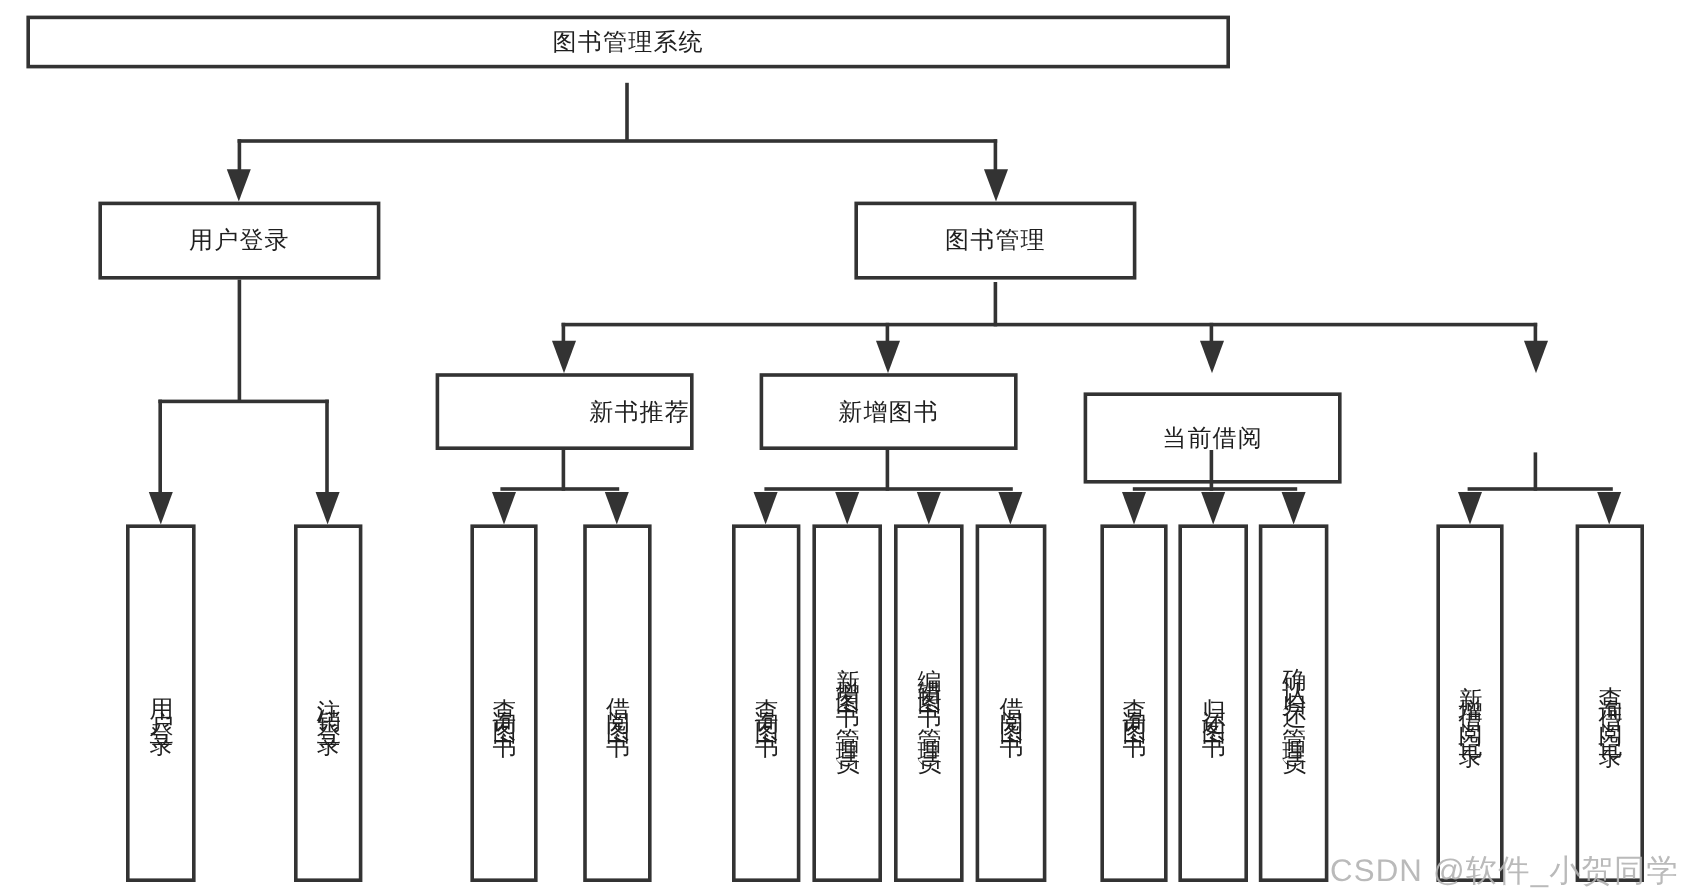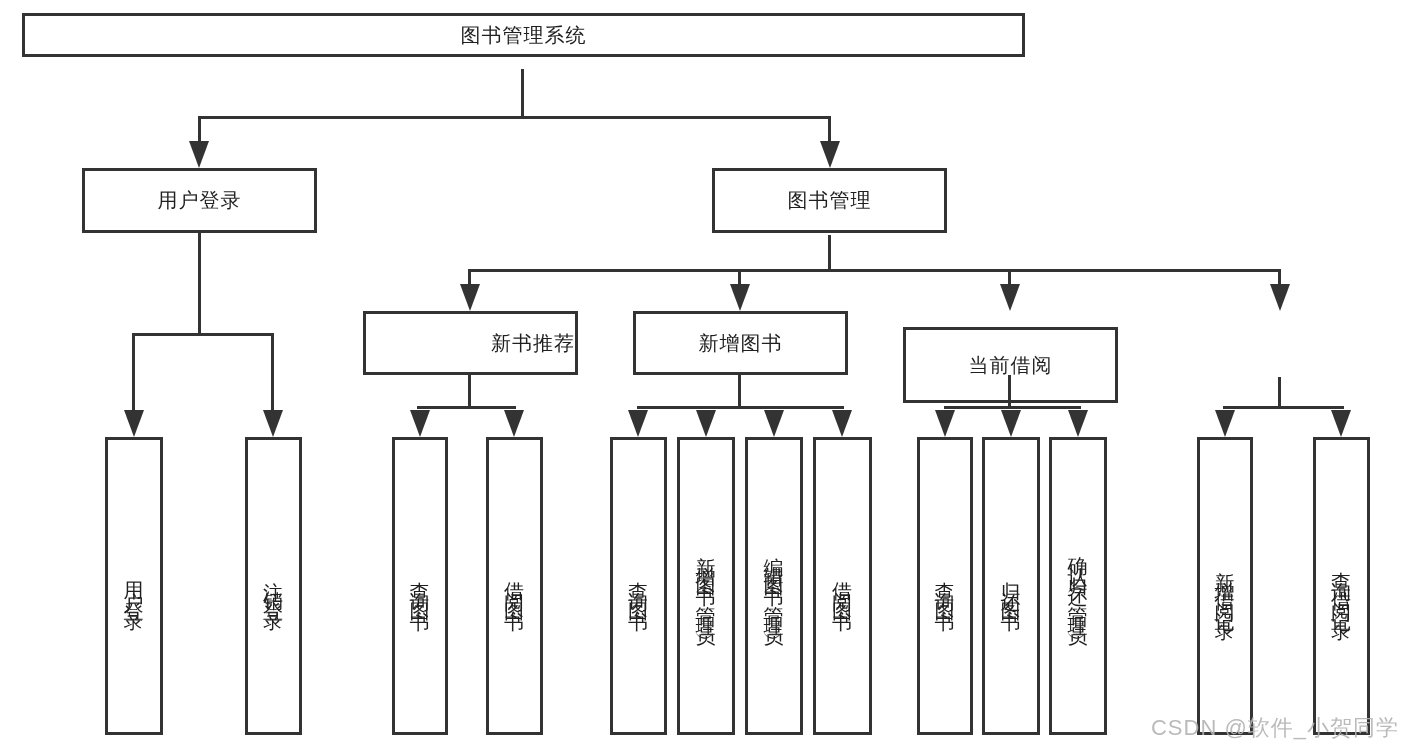--- a/index.html
+++ b/index.html
@@ -58,21 +58,21 @@
     width: 0; height: 0;
     border-left: 10px solid transparent;
     border-right: 10px solid transparent;
     border-top: 27px solid var(--line);
   }
 
   .watermark {
     position: absolute;
     right: 6px;
     bottom: 4px;
-    font-size: 22px;
+    font-size: 26px;
     color: var(--watermark);
     opacity: 0.9;
     letter-spacing: 1px;
     z-index: 5;
     pointer-events: none;
   }
 </style>
 </head>
 <body>
 

